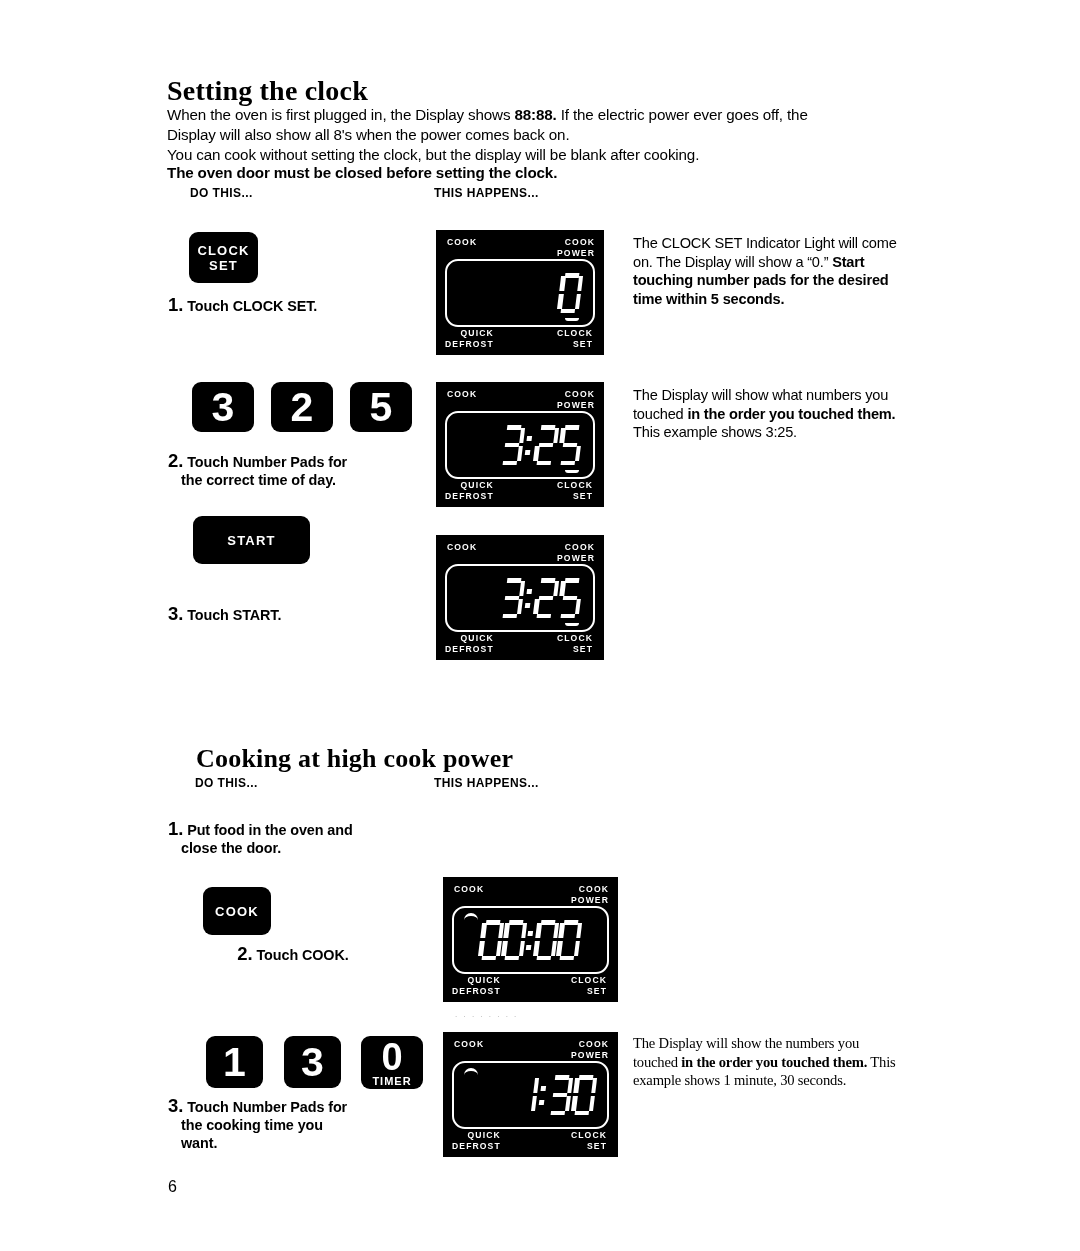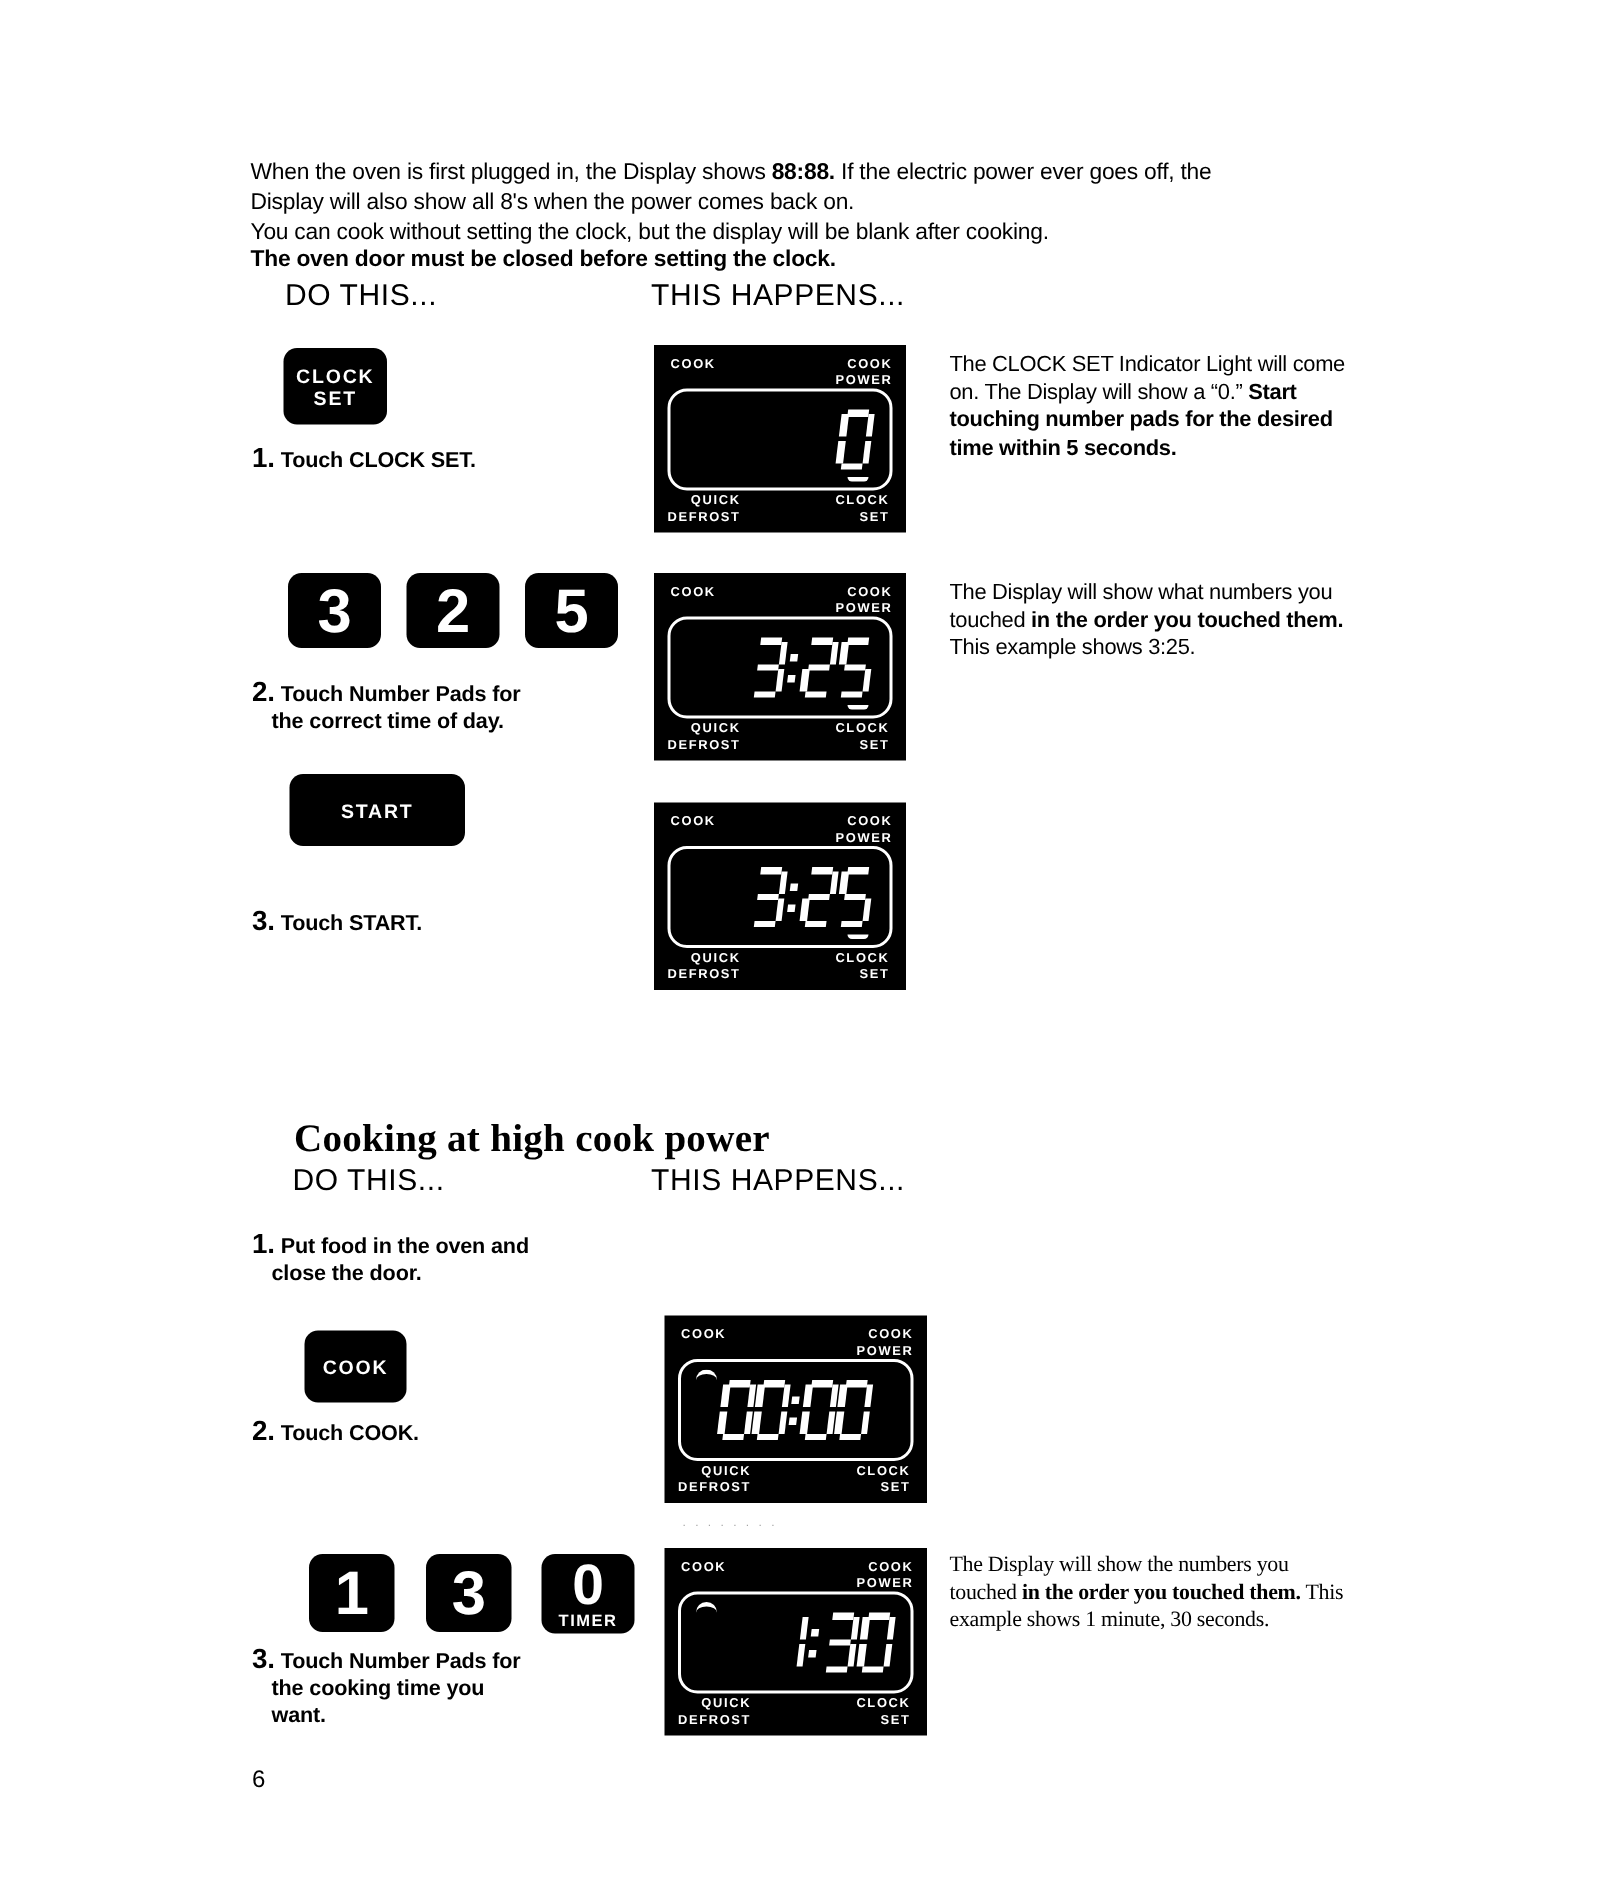--- a/index.html
+++ b/index.html
@@ -50,22 +50,22 @@
     letter-spacing: -0.15px;
   }
   #intro-1 { top: 90px; }
   #intro-2 { top: 130px; }
   #intro-3 { top: 148px; font-weight: bold; }
   .intro b { font-weight: bold; }
 
   
   .col-head {
     position: absolute;
-    font-size: 20px;
-    font-weight: normal;
+    font-size: 12px;
+    font-weight: bold;
     letter-spacing: 0.4px;
   }
 
   
   .step-caption {
     position: absolute;
     font-size: 14.4px;
     font-weight: bold;
     line-height: 18px;
     letter-spacing: -0.1px;
@@ -249,20 +249,21 @@
     top: 1178px;
     font-size: 16px;
     font-family: "Liberation Sans", sans-serif;
   }
 </style>
 </head>
 <body>
 
 <div class="page">
 
+  <h1 class="section-title" id="title-clock">Setting the clock</h1>
 
   <p class="intro" id="intro-1">
     <span>When the oven is first plugged in, the Display shows </span><b>88:88.</b><span> If the electric power ever goes off, the Display will also show all 8's when the power comes back on.</span>
   </p>
 
   <p class="intro" id="intro-2">You can cook without setting the clock, but the display will be blank after cooking.</p>
 
   <p class="intro" id="intro-3">The oven door must be closed before setting the clock.</p>
 
   <div class="col-head" style="left:190px; top:186px;">DO THIS...</div>
@@ -409,21 +410,21 @@
 
   <div class="step-caption" style="left:168px; top:820px;">
     <span class="num">1.</span>
     <span>Put food in the oven and</span>
     <span class="indent">close the door.</span>
   </div>
 
   <div class="pad word" style="left:203px; top:887px; width:68px; height:48px;">
     <span>COOK</span>
   </div>
-  <div class="step-caption" style="left:168px; top:945px;">
+  <div class="step-caption" style="left:168px; top:945px;text-align:center;">
     <span class="num">2.</span>
     <span>Touch COOK.</span>
   </div>
 
   <div class="panel" style="left:443px; top:877px; width:175px; height:125px;">
     <div class="lbl tl">COOK</div>
     <div class="lbl tr">COOK<br>POWER</div>
     <div class="lbl bl">QUICK<br>DEFROST</div>
     <div class="lbl br">CLOCK<br>SET</div>
     <div class="screen">

